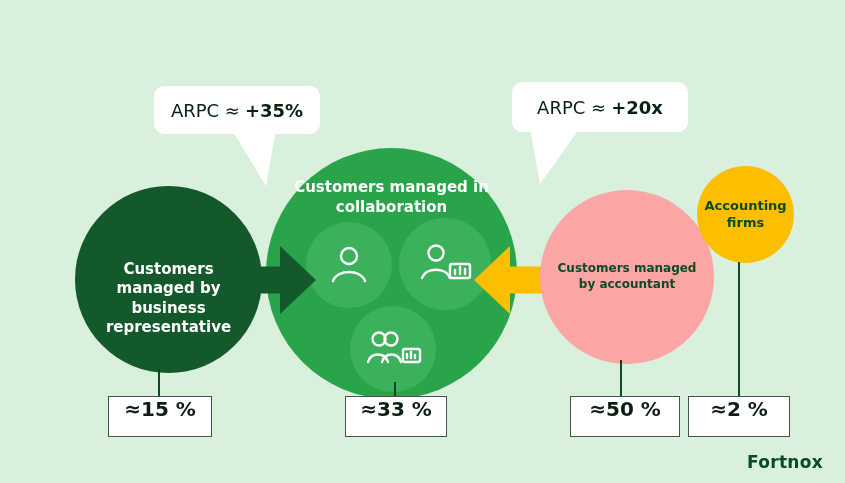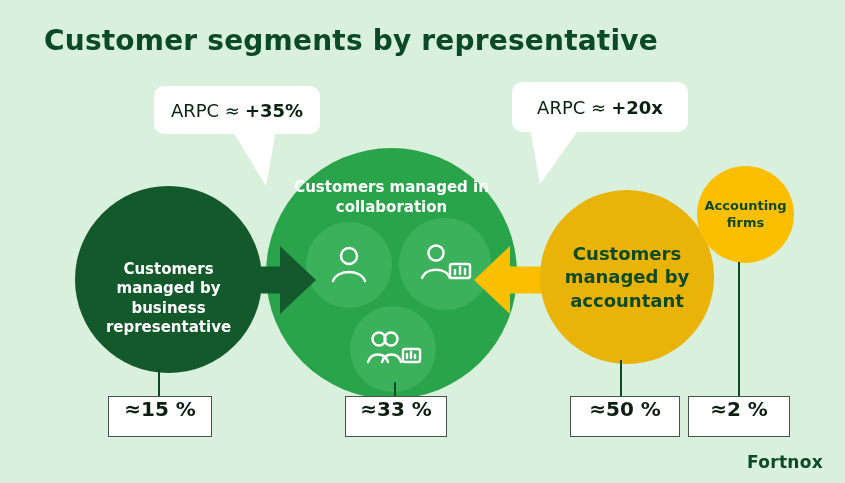--- a/index.html
+++ b/index.html
@@ -59,21 +59,21 @@
   .collab-label span { width:200px; }
 
   .icon-circle { background:#3cb15c; border-radius:50%; display:flex; align-items:center; justify-content:center; }
   .icon-circle svg { display:block; }
   .ic-1 { left:40px; top:74px; width:86px; height:86px; }
   .ic-2 { left:133px; top:70px; width:92px; height:92px; }
   .ic-3 { left:84px; top:158px; width:86px; height:86px; }
 
   .circle-accountant {
     left:540px; top:190px; width:174px; height:174px;
-    background:#eab308; color:#0b4a22; font-weight:bold; font-size:18px; line-height:1.3;
+    background:#fca5a5; color:#0b4a22; font-weight:bold; font-size:12px; line-height:1.3;
   }
   .circle-accountant .lbl { width:140px; }
 
   .circle-firms {
     left:697px; top:166px; width:97px; height:97px;
     background:#fcbf00; color:#0b4a22; font-weight:bold; font-size:13px; line-height:1.25;
   }
   .circle-firms .lbl { width:82px; }
 
   
@@ -110,21 +110,20 @@
     font-size:17px; font-weight:bold; color:#0b4a26; letter-spacing:0.3px;
   }
 
   svg .st { fill:none; stroke:#ffffff; stroke-width:2.4; stroke-linecap:round; stroke-linejoin:round; }
 </style>
 </head>
 <body>
 
 <div class="stage">
 
-  <div class="abs page-title">Customer segments by representative</div>
 
   <div class="abs tail tail-1"></div>
   <div class="abs tail tail-2"></div>
 
   <div class="abs bubble bubble-1">
     <span>ARPC ≈</span>
     <span class="val">+35%</span>
   </div>
   <div class="abs bubble bubble-2">
     <span>ARPC ≈</span>

